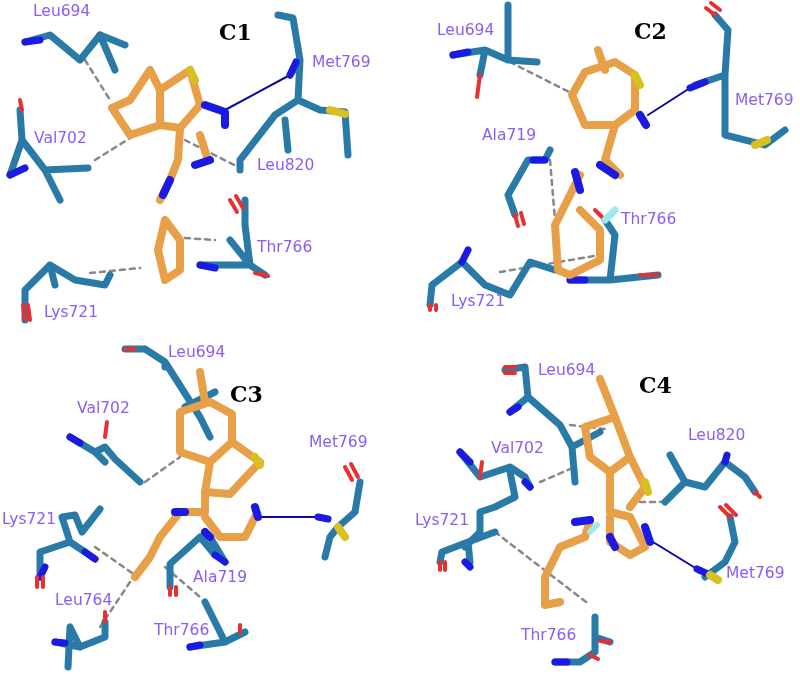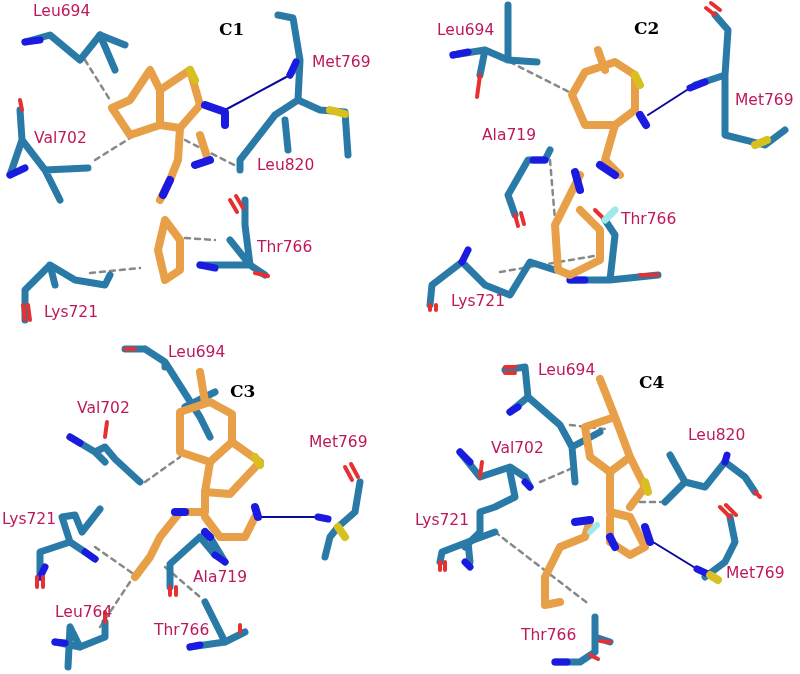--- a/index.html
+++ b/index.html
@@ -1,20 +1,20 @@
 <!DOCTYPE html>
 <html><head>
 <meta charset="utf-8">
 <style>
   html, body { margin:0; padding:0; background:#ffffff; }
   body { width:800px; height:674px; position:relative; overflow:hidden; font-family:"DejaVu Sans", sans-serif; }
   .panel { position:absolute; width:400px; height:337px; }
   .panel svg { position:absolute; left:0; top:0; width:400px; height:337px; }
-  .res-label { position:absolute; color:#be185d; font-size:15.5px; font-family:"DejaVu Sans", sans-serif; white-space:nowrap; line-height:1; }
-  .panel-title { position:absolute; color:#000; font-weight:bold; font-size:17px; font-family:"DejaVu Serif", serif; line-height:1; }
+  .res-label { position:absolute; color:#8b5cf6; font-size:15.5px; font-family:"DejaVu Sans", sans-serif; white-space:nowrap; line-height:1; }
+  .panel-title { position:absolute; color:#000; font-weight:bold; font-size:22px; font-family:"DejaVu Serif", serif; line-height:1; }
 </style>
 </head>
 <body>
 
 <div class="panel" style="left:0;top:0">
   <svg viewBox="0 0 400 337">
     <g stroke-linecap="round" stroke-linejoin="round" fill="none">
 
       <g stroke="#888" stroke-width="2.5" stroke-dasharray="5,5">
         <line x1="85" y1="60" x2="110" y2="100"></line>
@@ -184,21 +184,21 @@
           <path d="M338 190 L345 200"></path>
         </g>
     </g>
   </svg>
   <span class="panel-title" style="left:230px;top:46px">C3</span>
   <span class="res-label" style="left:168px;top:8px">Leu694</span>
   <span class="res-label" style="left:77px;top:64px">Val702</span>
   <span class="res-label" style="left:309px;top:98px">Met769</span>
   <span class="res-label" style="left:2px;top:175px">Lys721</span>
   <span class="res-label" style="left:193px;top:233px">Ala719</span>
-  <span class="res-label" style="left:55px;top:268px">Leu764</span>
+  <span class="res-label" style="left:55px;top:256px">Leu764</span>
   <span class="res-label" style="left:154px;top:286px">Thr766</span>
 </div>
 
 <div class="panel" style="left:400px;top:337px">
   <svg viewBox="0 0 400 337">
     <g stroke-linecap="round" stroke-linejoin="round" fill="none">
       <g stroke="#888" stroke-width="2.5" stroke-dasharray="5,5">
         <line x1="170" y1="88" x2="205" y2="92"></line>
           <line x1="140" y1="145" x2="175" y2="130"></line>
         <line x1="240" y1="165" x2="265" y2="165"></line>

